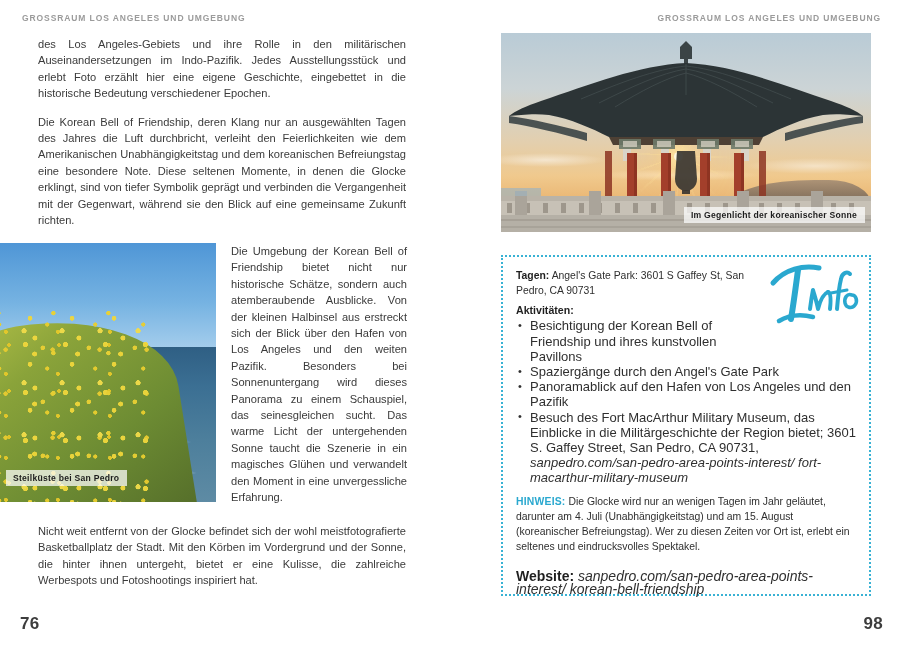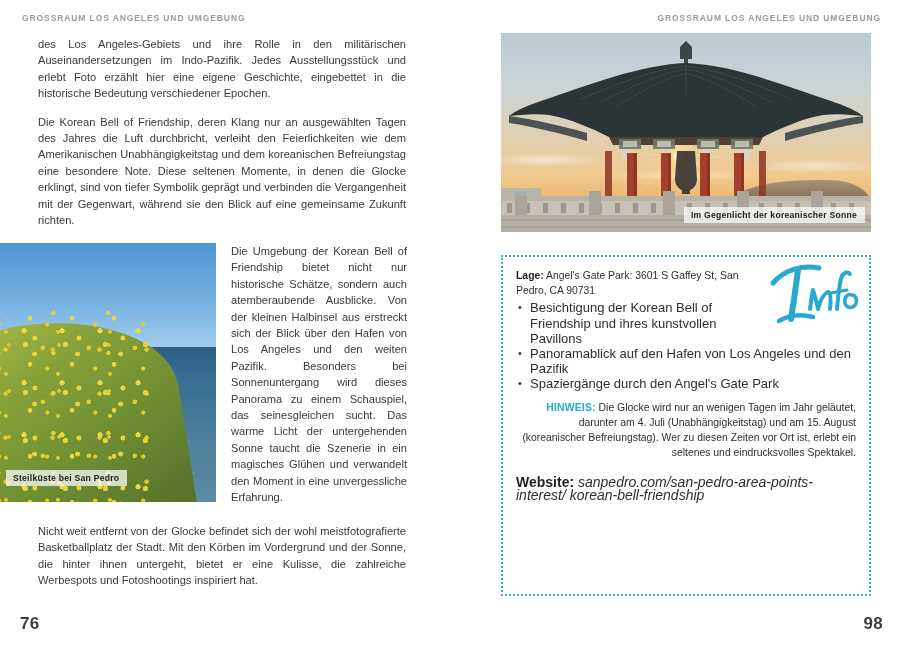--- a/index.html
+++ b/index.html
@@ -271,21 +271,21 @@
     left: 2px; top: -0.5px;
     font-size: 11px;
     color: #2f2f2f;
   }
   .li-narrow { width: 230px; }
   .url-italic {
     font-style: italic;
     display: block;
   }
 
-  .hinweis-block { margin-top: 8px; font-size: 10.4px; line-height: 15.2px; color: #2f2f2f; text-align: right; }
+  .hinweis-block { margin-top: 8px; font-size: 10.4px; line-height: 15.2px; color: #2f2f2f; }
   .hinweis-tag {
     color: #2aa8cf;
     font-weight: 700;
     letter-spacing: 0.2px;
   }
   .website-block { margin-top: 16px; font-size: 14px; line-height: 13px; color: #2f2f2f; }
   .website-url { font-style: italic; }
 </style>
 </head>
 <body>
@@ -462,34 +462,39 @@
           <path d="M63 33 C 66 34 66 41 65 50" stroke-width="4"></path>
 
           <path d="M72 50 C 73 38 74 28 76 20 C 77 14 82 12 85 15" stroke-width="4"></path>
           <path d="M66 34 L 82 31" stroke-width="3"></path>
 
           <path d="M87 36 C 82 34 79 39 80 44 C 81 49 87 50 90 46 C 93 42 91 36 87 36 Z" stroke-width="3.6"></path>
         </g>
       </svg>
 
       <div class="info-text info-lage">
-        <span class="info-label">Lage:</span>
+        <span class="info-label">Tagen:</span>
         <span>Angel's Gate Park: 3601 S Gaffey St, San Pedro, CA 90731</span>
       </div>
 
+      <div class="activities-head">Aktivitäten:</div>
 
       <ul class="activities">
         <li class="li-narrow">
           <span>Besichtigung der Korean Bell of Friendship und ihres kunstvollen Pavillons</span>
         </li>
         <li>
+          <span>Spaziergänge durch den Angel's Gate Park</span>
+        </li>
+        <li>
           <span>Panoramablick auf den Hafen von Los Angeles und den Pazifik</span>
         </li>
         <li>
-          <span>Spaziergänge durch den Angel's Gate Park</span>
+          <span>Besuch des Fort MacArthur Military Museum, das Einblicke in die Militärgeschichte der Region bietet; 3601 S. Gaffey Street, San Pedro, CA 90731,</span>
+          <span class="url-italic">sanpedro.com/san-pedro-area-points-interest/ fort-macarthur-military-museum</span>
         </li>
       </ul>
 
       <div class="hinweis-block">
         <span class="hinweis-tag">HINWEIS:</span><span> Die Glocke wird nur an wenigen Tagen im Jahr geläutet, darunter am 4. Juli (Unabhängigkeitstag) und am 15. August (koreanischer Befreiungstag). Wer zu diesen Zeiten vor Ort ist, erlebt ein seltenes und eindrucksvolles Spektakel.</span>
       </div>
 
       <div class="website-block">
         <span class="info-label">Website:</span><span class="website-url"> sanpedro.com/san-pedro-area-points-interest/ korean-bell-friendship</span>
       </div>

